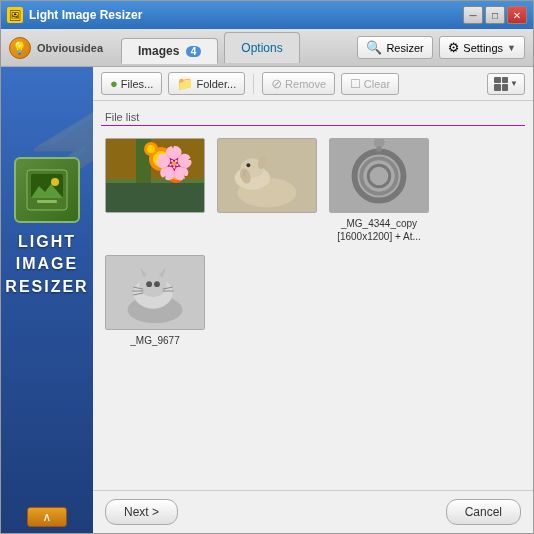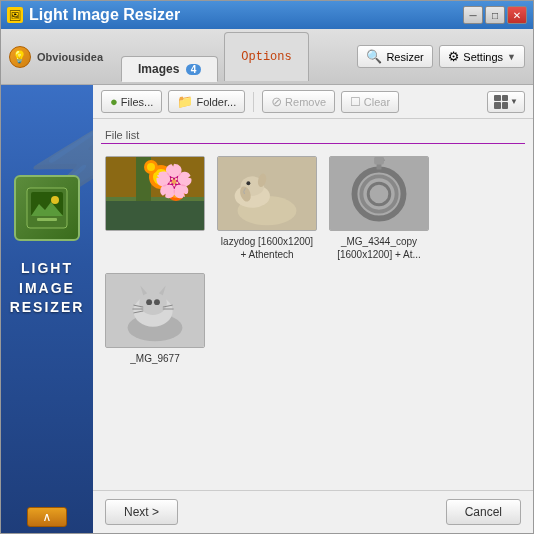--- a/index.html
+++ b/index.html
@@ -34,21 +34,21 @@
       margin-right: 6px;
       background: #ffcc00;
       border-radius: 2px;
       display: flex;
       align-items: center;
       justify-content: center;
       font-size: 10px;
     }
     .title-bar-text {
       color: white;
-      font-size: 16px;
+      font-size: 12px;
       font-weight: bold;
       flex: 1;
     }
     .title-bar-buttons {
       display: flex;
       gap: 2px;
     }
     .tb-btn {
       width: 20px;
       height: 18px;
@@ -124,30 +124,29 @@
     }
     .tab-badge {
       background: #4a90d9;
       color: white;
       border-radius: 10px;
       padding: 0 5px;
       font-size: 10px;
       margin-left: 3px;
     }
     .tab-options {
-      padding: 17px 16px;
+      padding: 8px 16px;
       border: 1px solid #aaa;
       border-bottom: none;
       border-radius: 4px 4px 0 0;
       cursor: pointer;
       font-size: 12px;
       background: #ddd;
-      color: #c2410c;
+      color: #0369a1;
       margin-left: 4px;
-      font-family: Liberation Mono, monospace;
     }
     .header-btn {
       padding: 3px 8px;
       border: 1px solid #aaa;
       border-radius: 3px;
       background: linear-gradient(to bottom, #fff, #e8e8e8);
       cursor: pointer;
       font-size: 11px;
       display: flex;
       align-items: center;
@@ -316,21 +315,21 @@
       align-items: center;
       justify-content: space-between;
       padding: 8px 12px;
       border-top: 1px solid #ccc;
       background: #f0f0f0;
       flex-shrink: 0;
     }
     .bottom-btn {
       padding: 5px 18px;
       border: 1px solid #aaa;
-      border-radius: 3px;
+      border-radius: 11px;
       background: linear-gradient(to bottom, #fff, #e0e0e0);
       cursor: pointer;
       font-size: 12px;
       color: #333;
     }
     
     .sidebar-bg {
       position: absolute;
       top: 0; left: 0; right: 0; bottom: 0;
       overflow: hidden;
@@ -363,26 +362,26 @@
       background: linear-gradient(135deg, #5c8c3c, #3a6c1c);
       border: 2px solid #8ab86a;
       border-radius: 6px;
       display: flex;
       align-items: center;
       justify-content: center;
       font-size: 30px;
     }
     .brand-name {
       color: white;
-      font-size: 14px;
+      font-size: 16px;
       font-weight: bold;
       letter-spacing: 2px;
       text-align: center;
       line-height: 1.4;
-      margin-top: 18px;
+      margin-top: 8px;
       text-shadow: 0 1px 2px rgba(0,0,0,0.5);
     }
     .obvious-idea-bar {
       background: linear-gradient(to bottom, #e0e0e0, #c8c8c8);
       border-bottom: 1px solid #aaa;
       padding: 3px 8px;
       display: flex;
       align-items: center;
       gap: 6px;
       flex-shrink: 0;
@@ -537,21 +536,20 @@
                   <ellipse cx="50" cy="55" rx="30" ry="15" fill="#d4c8a8"></ellipse>
                   <ellipse cx="35" cy="40" rx="18" ry="12" fill="#e0d4b8"></ellipse>
                   <ellipse cx="35" cy="30" rx="12" ry="10" fill="#d8ccb0"></ellipse>
                   <circle cx="31" cy="27" r="2" fill="#333"></circle>
                   <ellipse cx="28" cy="38" rx="5" ry="8" fill="#c8b898" transform="rotate(-20 28 38)"></ellipse>
                   <ellipse cx="45" cy="24" rx="4" ry="7" fill="#c8b898" transform="rotate(15 45 24)"></ellipse>
                   <path d="M28 32 Q25 36 27 38" stroke="#aaa" stroke-width="1" fill="none"></path>
                 </svg>
               </div>
             </div>
-            <div class="file-name">lazydog [1600x1200] + Athentech</div>
           </div>
 
           <div class="file-item">
             <div class="file-thumb">
               <div class="thumb-rope">
                 <svg width="100" height="75" viewBox="0 0 100 75">
                   <rect width="100" height="75" fill="#aaa"></rect>
                   <circle cx="50" cy="38" r="25" fill="none" stroke="#777" stroke-width="6"></circle>
                   <circle cx="50" cy="38" r="18" fill="none" stroke="#888" stroke-width="4"></circle>
                   <circle cx="50" cy="38" r="11" fill="none" stroke="#777" stroke-width="3"></circle>

